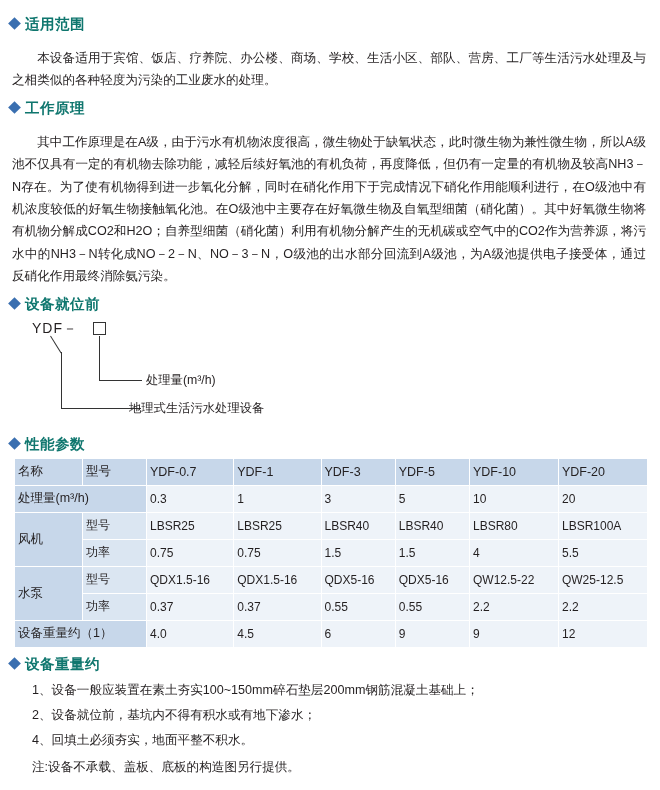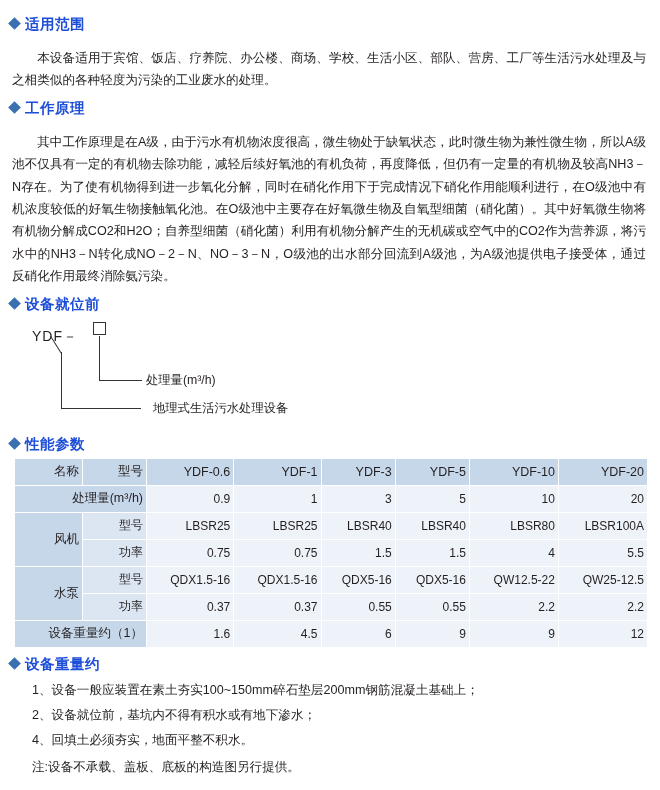--- a/index.html
+++ b/index.html
@@ -25,21 +25,21 @@
     width: 9px; height: 9px;
     background: #3a6fb0;
     transform: rotate(45deg);
     flex: 0 0 auto;
     position: relative;
     top: -1px;
   }
   .sec-title {
     font-size: 14.5px;
     font-weight: bold;
-    color: #1d4ed8;
+    color: #0f766e;
     letter-spacing: 0.5px;
   }
 
   
   .para {
     font-size: 12.6px;
     line-height: 1.78;
     text-align: justify;
     margin: 13px 0 4px 0;
     padding: 0 4px 0 2px;
@@ -47,21 +47,21 @@
   .indent { text-indent: 2em; }
 
   
   .model-wrap {
     position: relative;
     height: 110px;
     margin: 4px 0 2px 0;
   }
   .model-code {
     position: absolute;
-    left: 22px; top: 10px;
+    left: 22px; top: 2px;
     font-size: 14px;
     letter-spacing: 1px;
   }
   .model-box {
     position: absolute;
     left: 83px; top: 4px;
     width: 13px; height: 13px;
     border: 1px solid #333;
   }
   .leader { position: absolute; background: #333; }
@@ -73,21 +73,21 @@
 
   
   table.spec {
     border-collapse: collapse;
     width: 634px;
     margin: 3px 0 2px 4px;
     font-size: 12px;
   }
   table.spec td, table.spec th {
     border: 1px solid #ffffff;
-    text-align: right;
+    text-align: left;
     vertical-align: middle;
     height: 27px;
     padding: 2px 3px;
     font-weight: normal;
   }
   .hdr {
     background: #c7d7ea;
     font-weight: bold;
     font-size: 12.5px;
   }
@@ -146,44 +146,44 @@
     <span class="model-box"></span>
 
     <span class="leader" style="left:89px; top:18px; width:1px; height:44px;"></span>
 
     <span class="leader" style="left:89px; top:62px; width:43px; height:1px;"></span>
     <span class="lbl" style="left:136px; top:54px;">处理量(m³/h)</span>
 
     <span class="leader" style="left:40px; top:18px; width:1px; height:20px; transform:rotate(-32deg); transform-origin: top center;"></span>
     <span class="leader" style="left:51px; top:34px; width:1px; height:56px;"></span>
     <span class="leader" style="left:51px; top:90px; width:80px; height:1px;"></span>
-    <span class="lbl" style="left:143px; top:82px;">地理式生活污水处理设备</span>
+    <span class="lbl" style="left:119px; top:82px;">地理式生活污水处理设备</span>
   </div>
 
   <div class="sec-head">
     <span class="diamond"></span>
     <span class="sec-title">性能参数</span>
   </div>
 
   <table class="spec">
     <tbody>
         <tr>
       <td class="hdr" style="width:68px;">名称</td>
       <td class="hdr" style="width:64px;">型号</td>
-      <td class="hdr">YDF-0.6</td>
+      <td class="hdr">YDF-0.7</td>
       <td class="hdr">YDF-1</td>
       <td class="hdr">YDF-3</td>
       <td class="hdr">YDF-5</td>
       <td class="hdr">YDF-10</td>
       <td class="hdr">YDF-20</td>
     </tr>
 
     <tr>
       <td class="lbl-cell" colspan="2">处理量(m³/h)</td>
-      <td class="val">0.9</td>
+      <td class="val">0.3</td>
       <td class="val">1</td>
       <td class="val">3</td>
       <td class="val">5</td>
       <td class="val">10</td>
       <td class="val">20</td>
     </tr>
 
     <tr>
       <td class="lbl-cell" rowspan="2">风机</td>
       <td class="sub-lbl">型号</td>
@@ -221,21 +221,21 @@
       <td class="val">0.37</td>
       <td class="val">0.37</td>
       <td class="val">0.55</td>
       <td class="val">0.55</td>
       <td class="val">2.2</td>
       <td class="val">2.2</td>
     </tr>
 
     <tr>
       <td class="lbl-cell" colspan="2">设备重量约（1）</td>
-      <td class="val">1.6</td>
+      <td class="val">4.0</td>
       <td class="val">4.5</td>
       <td class="val">6</td>
       <td class="val">9</td>
       <td class="val">9</td>
       <td class="val">12</td>
     </tr>
   </tbody>
     </table>
 
   <div class="sec-head">

